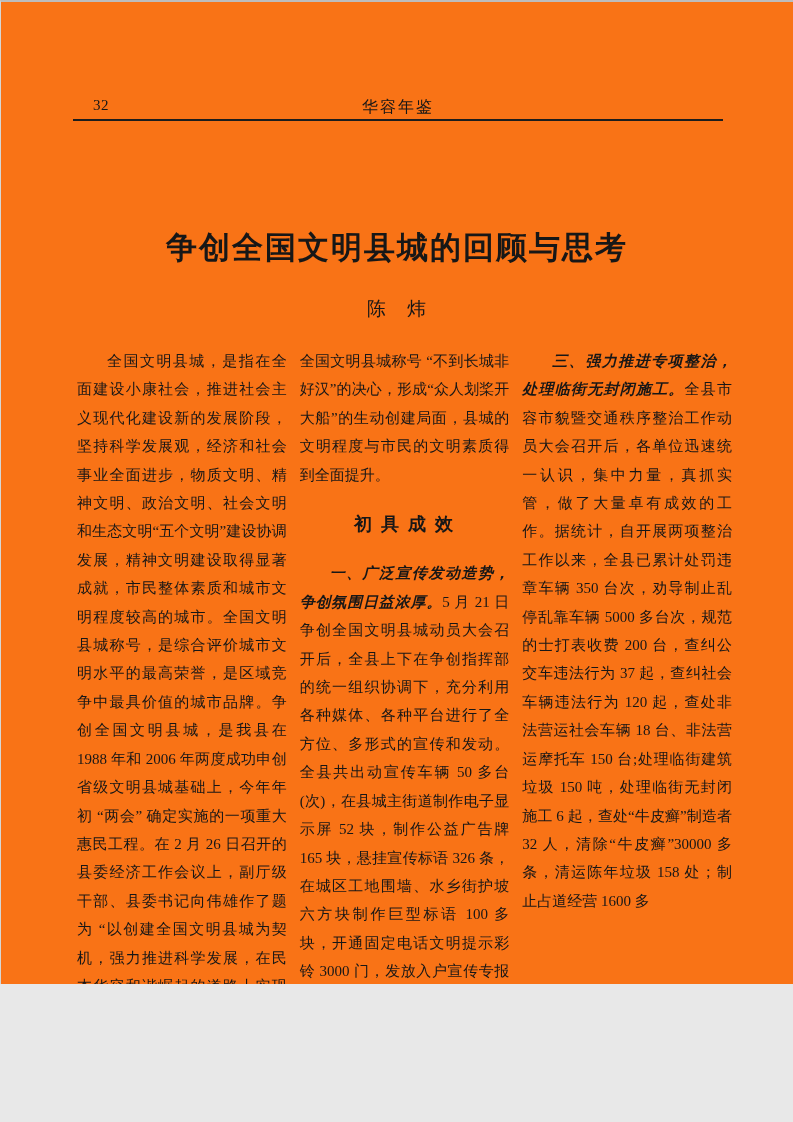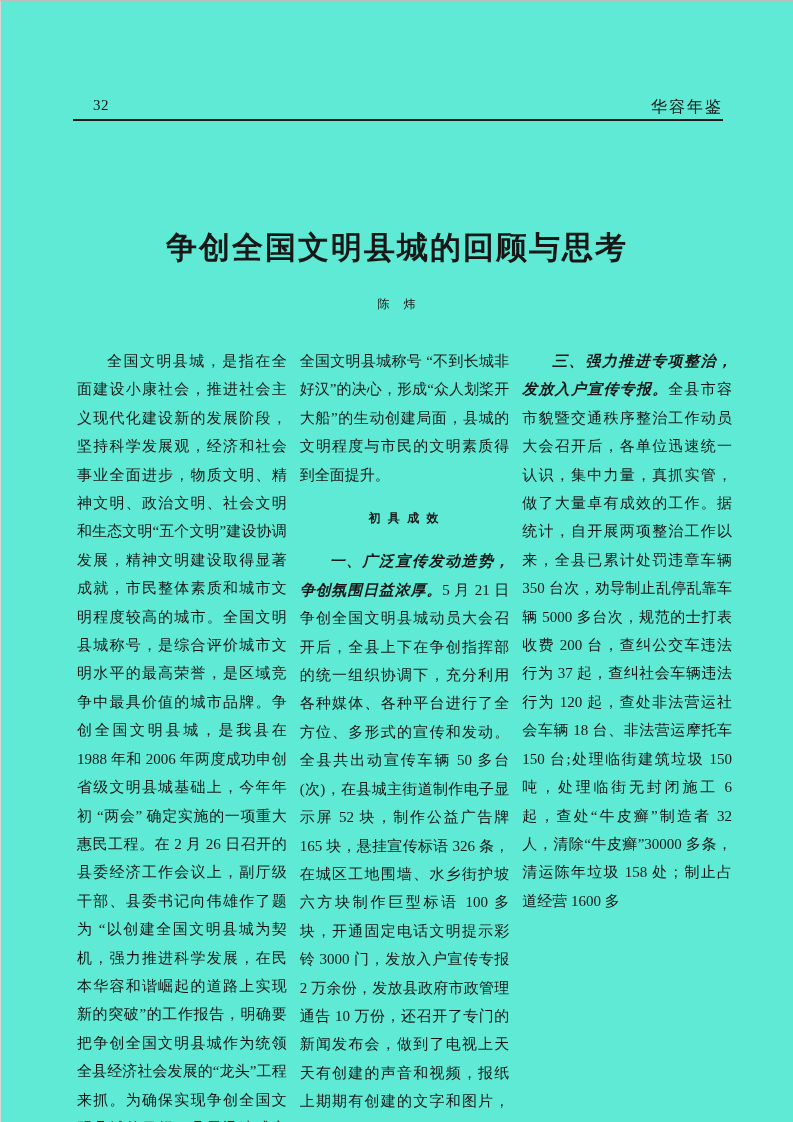--- a/index.html
+++ b/index.html
@@ -1,56 +1,56 @@
 <!DOCTYPE html>
 <html lang="zh"><head>
 <meta charset="utf-8">
 <style>
   html, body { margin: 0; padding: 0; background: #e8e8e8; }
   .page {
     position: relative;
     width: 793px;
-    height: 1122px;
+    height: 984px;
     margin: 0 auto;
-    background: #5eead4;
+    background: #f97316;
     border-top: 2px solid #bdbdbd;
     border-left: 1px solid #d6d6d6;
     box-sizing: border-box;
     font-family: "Liberation Serif", "DejaVu Serif", serif;
     color: #171717;
     overflow: hidden;
   }
   .running-head {
     position: absolute;
     top: 93px; left: 72px; right: 70px;
     height: 24px;
     border-bottom: 2px solid #1d1d1d;
   }
   .page-number {
     position: absolute; left: 20px; top: 2px;
     font-size: 15px; letter-spacing: 0.5px;
   }
   .journal-title {
     position: absolute; left: 0; right: 0; top: 2px;
-    text-align: right; font-size: 16px; letter-spacing: 2px;
+    text-align: center; font-size: 16px; letter-spacing: 2px;
   }
   .article-title {
     position: absolute;
     top: 204px; left: 0; right: 0;
     text-align: center;
     font-size: 31px;
     font-weight: bold;
     letter-spacing: 2px;
     white-space: nowrap;
   }
   .author {
     position: absolute;
     top: 294px; left: 0; right: 0;
     text-align: center;
-    font-size: 12px;
+    font-size: 19px;
     letter-spacing: 1px;
   }
   .columns {
     position: absolute;
     top: 345px; left: 76px; right: 61px;
     display: flex;
     gap: 13px;
   }
   .col {
     flex: 1 1 0;
@@ -61,23 +61,23 @@
   .para { margin: 0; }
   .para.indent { text-indent: 2em; }
   .lead {
     font-style: italic;
     font-weight: 700;
   }
   .sec-heading {
     text-align: center;
     font-family: "Liberation Sans", "DejaVu Sans", sans-serif;
     font-weight: bold;
-    font-size: 12px;
+    font-size: 18px;
     letter-spacing: 2px;
-    margin: 15px 0;
+    margin: 21px 0;
     text-indent: 0;
   }
 </style>
 </head>
 <body>
 
 <div class="page">
 
   <div class="running-head">
     <span class="page-number">32</span>
@@ -91,17 +91,17 @@
   <div class="columns" id="columns">
       <div class="col">
         <p class="para indent"><span class="normal">全国文明县城，是指在全面建设小康社会，推进社会主义现代化建设新的发展阶段，坚持科学发展观，经济和社会事业全面进步，物质文明、精神文明、政治文明、社会文明和生态文明“五个文明”建设协调发展，精神文明建设取得显著成就，市民整体素质和城市文明程度较高的城市。全国文明县城称号，是综合评价城市文明水平的最高荣誉，是区域竞争中最具价值的城市品牌。争创全国文明县城，是我县在 1988 年和 2006 年两度成功申创省级文明县城基础上，今年年初 “两会” 确定实施的一项重大惠民工程。在 2 月 26 日召开的县委经济工作会议上，副厅级干部、县委书记向伟雄作了题为 “以创建全国文明县城为契机，强力推进科学发展，在民本华容和谐崛起的道路上实现新的突破”的工作报告，明确要把争创全国文明县城作为统领全县经济社会发展的“龙头”工程来抓。为确保实现争创全国文明县城的目标，县里迅速成立了由县委书记任政委、县长任指挥长的争创全国文明县城指挥部，制发了关于开展争创全国文明县城的意见和工作方案，召开了大规模、高规格的动员大会，采取了一系行之有效的举措。经过全县上下近一年的共同努力，全</span></p>
       </div>
       <div class="col">
         <p class="para"><span class="normal">全国文明县城称号 “不到长城非好汉”的决心，形成“众人划桨开大船”的生动创建局面，县城的文明程度与市民的文明素质得到全面提升。</span></p>
         <div class="sec-heading">初 具 成 效</div>
         <p class="para indent"><span class="lead">一、广泛宣传发动造势，争创氛围日益浓厚。</span><span class="normal">5 月 21 日争创全国文明县城动员大会召开后，全县上下在争创指挥部的统一组织协调下，充分利用各种媒体、各种平台进行了全方位、多形式的宣传和发动。全县共出动宣传车辆 50 多台(次)，在县城主街道制作电子显示屏 52 块，制作公益广告牌 165 块，悬挂宣传标语 326 条，在城区工地围墙、水乡街护坡六方块制作巨型标语 100 多块，开通固定电话文明提示彩铃 3000 门，发放入户宣传专报 2 万余份，发放县政府市政管理通告 10 万份，还召开了专门的新闻发布会，做到了电视上天天有创建的声音和视频，报纸上期期有创建的文字和图片，城区的围墙上、院落里到处都有创建的宣传栏(窗)和标语。通过广泛宣传发动造势，全县上下的争创意识不断增强，争创氛围日益浓厚。</span></p>
       </div>
       <div class="col">
-        <p class="para indent"><span class="lead">三、强力推进专项整治，发放入户宣传专报。</span><span class="normal">全县市容市貌暨交通秩序整治工作动员大会召开后，各单位迅速统一认识，集中力量，真抓实管，做了大量卓有成效的工作。据统计，自开展两项整治工作以来，全县已累计处罚违章车辆 350 台次，劝导制止乱停乱靠车辆 5000 多台次，规范的士打表收费 200 台，查纠公交车违法行为 37 起，查纠社会车辆违法行为 120 起，查处非法营运社会车辆 18 台、非法营运摩托车 150 台;处理临街建筑垃圾 150 吨，处理临街无封闭施工 6 起，查处“牛皮癣”制造者 32 人，清除“牛皮癣”30000 多条，清运陈年垃圾 158 处；制止占道经营 1600 多</span></p>
+        <p class="para indent"><span class="lead">三、强力推进专项整治，处理临街无封闭施工。</span><span class="normal">全县市容市貌暨交通秩序整治工作动员大会召开后，各单位迅速统一认识，集中力量，真抓实管，做了大量卓有成效的工作。据统计，自开展两项整治工作以来，全县已累计处罚违章车辆 350 台次，劝导制止乱停乱靠车辆 5000 多台次，规范的士打表收费 200 台，查纠公交车违法行为 37 起，查纠社会车辆违法行为 120 起，查处非法营运社会车辆 18 台、非法营运摩托车 150 台;处理临街建筑垃圾 150 吨，处理临街无封闭施工 6 起，查处“牛皮癣”制造者 32 人，清除“牛皮癣”30000 多条，清运陈年垃圾 158 处；制止占道经营 1600 多</span></p>
       </div>
     </div>
 
 </div>
 
 </body></html>

